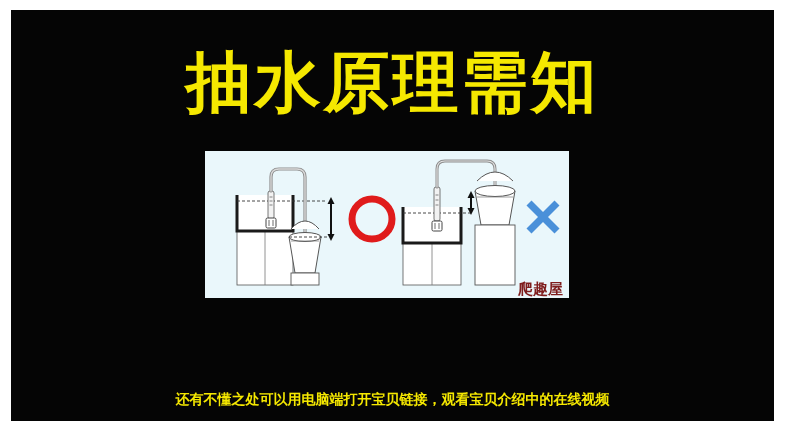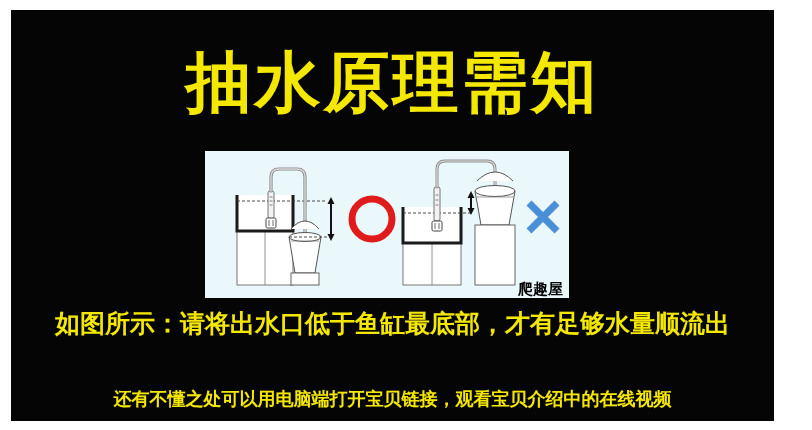--- a/index.html
+++ b/index.html
@@ -56,21 +56,21 @@
     width: 364px;
     height: 147px;
     background: #eaf7fb;
   }
   .panel svg { display: block; }
 
   .watermark {
     position: absolute;
     right: 6px;
     bottom: 1px;
-    color: #000000;
+    color: #7f1d1d;
     font-size: 15px;
     font-weight: bold;
     letter-spacing: 0px;
     line-height: 16px;
     white-space: nowrap;
     font-family: "DejaVu Sans", "Liberation Sans", sans-serif;
   }
 
   
   .caption {
@@ -90,21 +90,21 @@
     letter-spacing: 0px;
   }
   .caption.line2 {
     top: 345px;
     font-size: 18px;
     line-height: 24px;
     letter-spacing: 0px;
   }
   .caption.line3 {
     top: 377px;
-    font-size: 18px;
+    font-size: 14px;
     line-height: 24px;
     letter-spacing: 0px;
   }
 </style>
 </head>
 <body>
 
 <div id="page">
 
   <div id="poster">
@@ -208,19 +208,18 @@
 
         <g>
           <line x1="324" y1="52" x2="352" y2="80" stroke="#4a90d9" stroke-width="7" stroke-linecap="butt"></line>
           <line x1="352" y1="52" x2="324" y2="80" stroke="#4a90d9" stroke-width="7" stroke-linecap="butt"></line>
         </g>
       </svg>
 
       <div class="watermark">爬趣屋</div>
     </div>
 
-    <div class="caption line1">如图所示：请将出水口低于鱼缸最底部，才有足够水量顺流出</div>
 
 
     <div class="caption line3">还有不懂之处可以用电脑端打开宝贝链接，观看宝贝介绍中的在线视频</div>
 
   </div>
 </div>
 
 </body></html>

